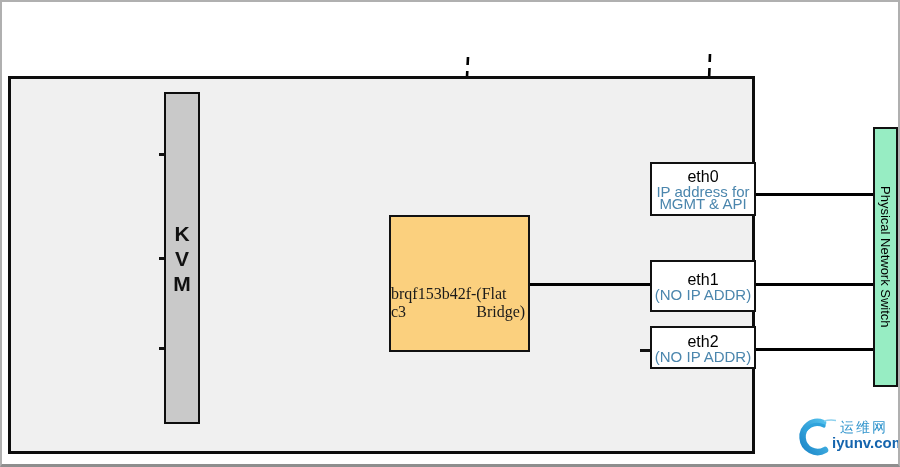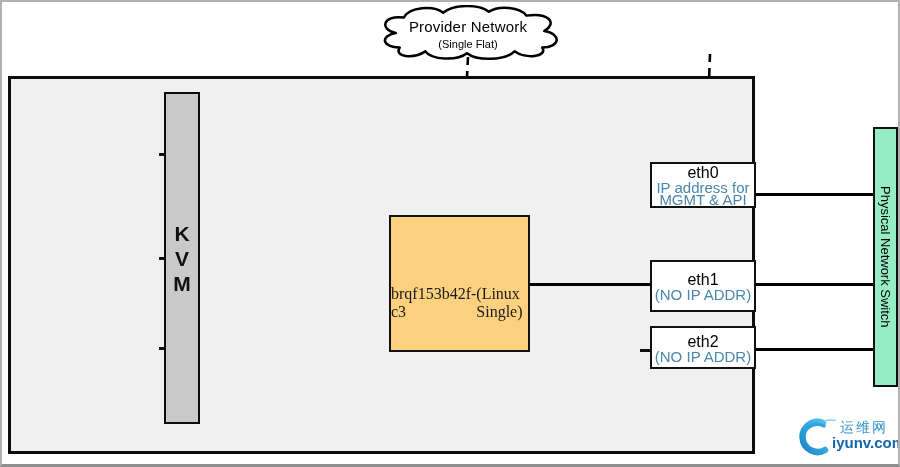--- a/index.html
+++ b/index.html
@@ -62,21 +62,21 @@
   .bridge-type { font-size: 16px; color: #1a1a1a; }
 
   
   .eth-box {
     position: absolute; left: 648px; width: 106px;
     background: #ffffff; border: 2px solid #111;
     display: flex; flex-direction: column; align-items: center; justify-content: center;
   }
   .eth-name { font-size: 16px; color: #000; line-height: 18px; }
   .eth-note { font-size: 15px; color: #4b86ad; line-height: 12px; }
-  .eth0 { top: 160px; height: 46px; }
+  .eth0 { top: 160px; height: 54px; }
   .eth1 { top: 258px; height: 52px; }
   .eth2 { top: 324px; height: 43px; }
 
   
   .switch-box {
     position: absolute; left: 871px; top: 125px; width: 25px; height: 260px;
     background: #97edc3; border: 2px solid #111;
     display: flex; align-items: center; justify-content: center;
   }
   .switch-label {
@@ -120,49 +120,31 @@
 
   <div class="hline line-bridge-eth1"></div>
   <div class="hline line-eth0-switch"></div>
   <div class="hline line-eth1-switch"></div>
   <div class="hline line-eth2-switch"></div>
   <div class="stub stub-eth2"></div>
   <div class="stub stub-kvm-1"></div>
   <div class="stub stub-kvm-2"></div>
   <div class="stub stub-kvm-3"></div>
 
-  <div class="cloud-wrap cloud-provider">
-    <svg viewBox="0 0 210 58" preserveAspectRatio="none">
-      <path d="M 32 29
-               C 16 26, 18 10, 40 13
-               C 46 2, 70 0, 80 8
-               C 90 -1, 116 -1, 126 7
-               C 136 0, 158 2, 164 11
-               C 186 8, 196 18, 182 27
-               C 200 30, 198 44, 180 44
-               C 186 54, 162 56, 152 48
-               C 142 58, 114 58, 104 50
-               C 94 58, 68 57, 62 48
-               C 50 56, 30 54, 36 44
-               C 18 44, 16 32, 32 29 Z" fill="#ffffff" stroke="#000" stroke-width="2.6" stroke-linejoin="round"></path>
-    </svg>
-    <div class="cloud-title">Provider Network</div>
-    <div class="cloud-sub">(Single Flat)</div>
-  </div>
 
 
   <div class="kvm-box">
     <span class="kvm-letter">K</span>
     <span class="kvm-letter">V</span>
     <span class="kvm-letter">M</span>
   </div>
 
   <div class="bridge-box">
     <span class="bridge-name">brqf153b42f-c3</span>
-    <span class="bridge-type">(Linux Single)</span>
+    <span class="bridge-type">(Flat Bridge)</span>
   </div>
 
   <div class="eth-box eth0">
     <span class="eth-name">eth0</span>
     <span class="eth-note">IP address for</span>
     <span class="eth-note">MGMT &amp; API</span>
   </div>
 
   <div class="eth-box eth1">
     <span class="eth-name">eth1</span>

